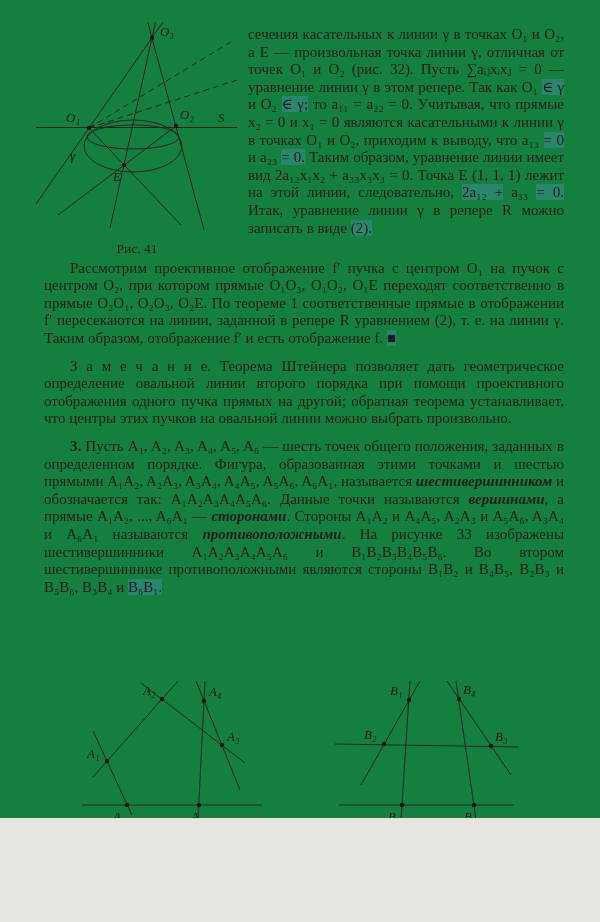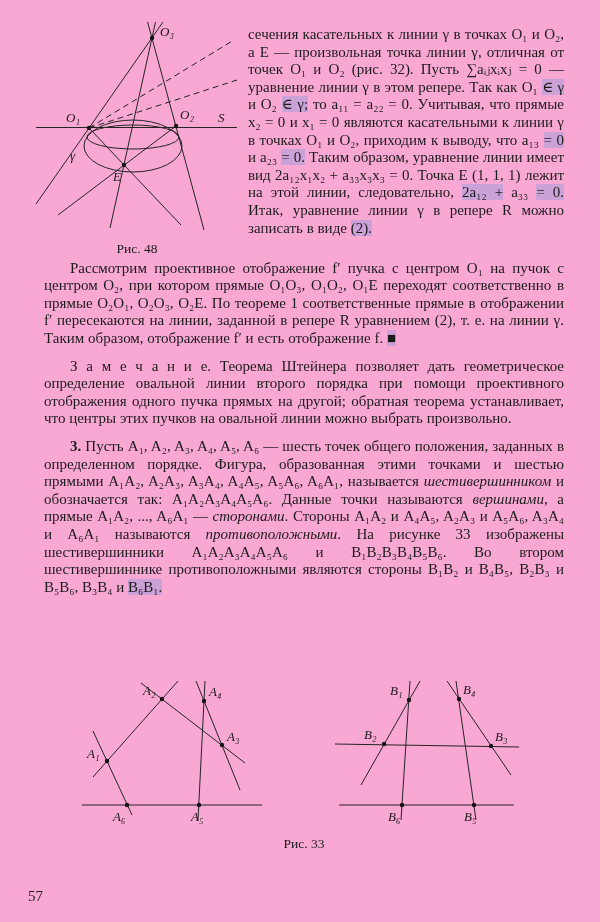--- a/index.html
+++ b/index.html
@@ -1,34 +1,34 @@
 <!DOCTYPE html>
 <html><head>
 <meta charset="utf-8">
 <style>
   * { box-sizing: border-box; }
   html, body { margin: 0; padding: 0; }
   body { width: 600px; height: 922px; background: #e6e4de; }
   .page {
     position: relative;
-    width: 600px; height: 922px;
-    background: #f9a8d4;
+    width: 600px; height: 818px;
+    background: #15803d;
     color: #1b1b1b;
     font-family: "Liberation Serif", "DejaVu Serif", "DejaVu Sans", serif;
     font-size: 15px;
     line-height: 17.6px;
     text-align: justify;
     padding: 16px 26px 0 34px;
     overflow: hidden;
   }
   p { margin: 10px; }
   .indent { text-indent: 26px; }
   .clearit { clear: left; }
   .hl { background: rgba(95, 150, 225, 0.30); }
-  .it { font-style: italic; }
+  .it { font-style: italic; font-weight: bold; }
   .b  { font-weight: bold; }
   .fig32wrap {
     float: left;
     width: 206px;
     margin: 4px 8px 2px 0;
   }
   .fig32wrap svg { display: block; margin: 0 auto; }
   .figcap {
     text-align: center;
     font-size: 13.5px;
@@ -82,21 +82,21 @@
       </g>
       <g>
         <text x="126" y="16">O₃</text>
         <text x="32" y="102">O₁</text>
         <text x="146" y="99">O₂</text>
         <text x="184" y="102">S</text>
         <text x="36" y="140">γ</text>
         <text x="79" y="161">E</text>
       </g>
     </svg>
-    <div class="figcap">Рис. 48</div>
+    <div class="figcap">Рис. 41</div>
   </div>
 
   <p class="p1"><span>сечения касательных к линии γ в точках O₁ и O₂, а E — произвольная точка линии γ, отличная от точек O₁ и O₂ (рис. 32). Пусть ∑aᵢⱼxᵢxⱼ = 0 — уравнение линии γ в этом репере. Так как O₁ </span><span class="hl">∈ γ</span><span> и O₂ </span><span class="hl">∈ γ;</span><span> то a₁₁ = a₂₂ = 0. Учитывая, что прямые x₂ = 0 и x₁ = 0 являются касательными к линии γ в точках O₁ и O₂, приходим к выводу, что a₁₃ </span><span class="hl">= 0</span><span> и a₂₃ </span><span class="hl">= 0.</span><span> Таким образом, уравнение линии имеет вид 2a₁₂x₁x₂ + a₃₃x₃x₃ = 0. Точка E (1, 1, 1) лежит на этой линии, следовательно, </span><span class="hl">2a₁₂ +</span><span> a₃₃ </span><span class="hl">= 0.</span><span> Итак, уравнение линии γ в репере R можно записать в виде </span><span class="hl">(2).</span></p>
 
   <p class="indent clearit"><span>Рассмотрим проективное отображение f′ пучка с центром O₁ на пучок с центром O₂, при котором прямые O₁O₃, O₁O₂, O₁E переходят соответственно в прямые O₂O₁, O₂O₃, O₂E. По теореме 1 соответственные прямые в отображении f′ пересекаются на линии, заданной в репере R уравнением (2), т. е. на линии γ. Таким образом, отображение f′ и есть отображение f. </span><span class="hl">■</span></p>
 
   <p class="indent"><span>З а м е ч а н и е.</span><span> Теорема Штейнера позволяет дать геометрическое определение овальной линии второго порядка при помощи проективного отображения одного пучка прямых на другой; обратная теорема устанавливает, что центры этих пучков на овальной линии можно выбрать произвольно.</span></p>
 
   <p class="indent"><span class="b">3.</span><span> Пусть A₁, A₂, A₃, A₄, A₅, A₆ — шесть точек общего положения, заданных в определенном порядке. Фигура, образованная этими точками и шестью прямыми A₁A₂, A₂A₃, A₃A₄, A₄A₅, A₅A₆, A₆A₁, называется </span><span class="it">шестивершинником</span><span> и обозначается так: A₁A₂A₃A₄A₅A₆. Данные точки называются </span><span class="it">вершинами</span><span>, а прямые A₁A₂, ..., A₆A₁ — </span><span class="it">сторонами</span><span>. Стороны A₁A₂ и A₄A₅, A₂A₃ и A₅A₆, A₃A₄ и A₆A₁ называются </span><span class="it">противоположными</span><span>. На рисунке 33 изображены шестивершинники A₁A₂A₃A₄A₅A₆ и B₁B₂B₃B₄B₅B₆. Во втором шестивершиннике противоположными являются стороны B₁B₂ и B₄B₅, B₂B₃ и B₅B₆, B₃B₄ и </span><span class="hl">B₆B₁.</span></p>
 

